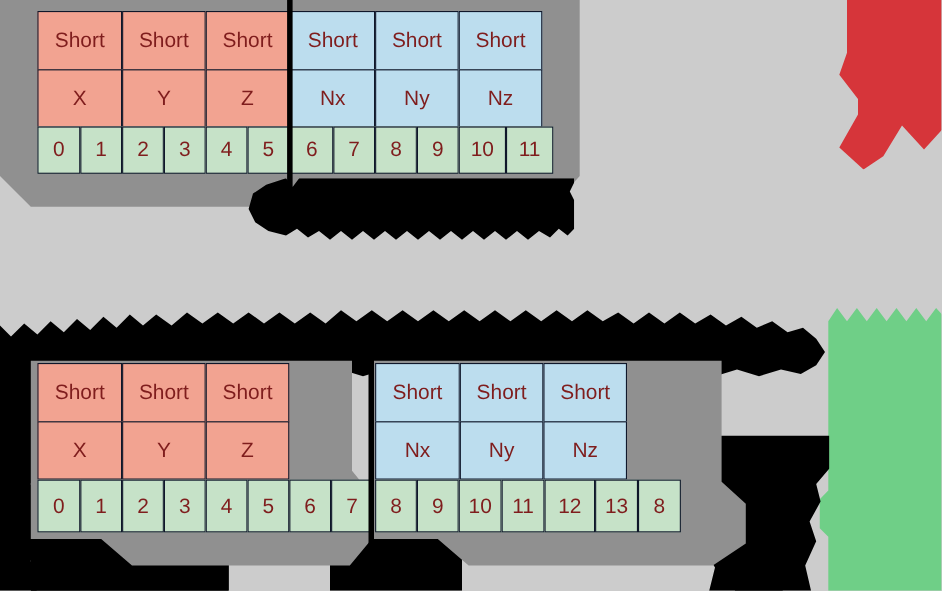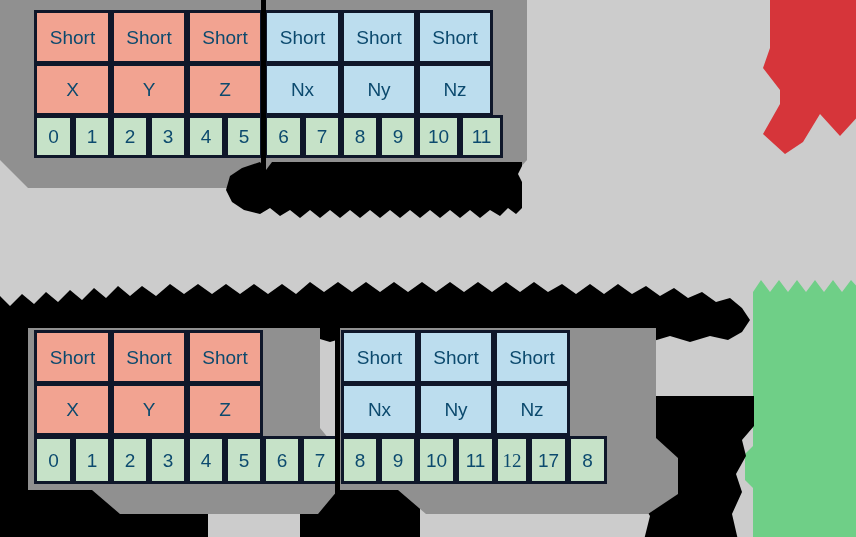--- a/index.html
+++ b/index.html
@@ -33,25 +33,25 @@
     background: #000000;
   }
 
   
   .cellrow {
     position: absolute;
     display: flex;
   }
   .cell {
     box-sizing: border-box;
-    border: 3px solid #0f172a;
+    border: 1px solid #0f172a;
     display: flex;
     align-items: center;
     justify-content: center;
-    color: #0c4a6e;
+    color: #7f1d1d;
     font-size: 19px;
     line-height: 1;
     white-space: nowrap;
   }
   .cell.salmon { background: #f2a391; }
   .cell.blue   { background: #bcddee; }
   .cell.green  { background: #c6e2c8; font-size: 19px; }
 
   .divider {
     position: absolute;
@@ -183,20 +183,20 @@
     <div class="cell green" style="width:38px;height:48px;">4</div>
     <div class="cell green" style="width:38px;height:48px;">5</div>
     <div class="cell green" style="width:38px;height:48px;">6</div>
     <div class="cell green" style="width:38px;height:48px;">7</div>
   </div>
   <div class="cellrow" style="left:341px; top:436px;">
     <div class="cell green" style="width:38px;height:48px;">8</div>
     <div class="cell green" style="width:38px;height:48px;">9</div>
     <div class="cell green" style="width:39px;height:48px;">10</div>
     <div class="cell green" style="width:39px;height:48px;">11</div>
-    <div class="cell green" style="width:34px;height:48px;font-family:Liberation Serif, serif;">12</div>
-    <div class="cell green" style="width:39px;height:48px;">17</div>
+    <div class="cell green" style="width:46px;height:48px;">12</div>
+    <div class="cell green" style="width:39px;height:48px;">13</div>
     <div class="cell green" style="width:39px;height:48px;">8</div>
   </div>
 
   <div class="divider" style="left:335px; top:318px; width:5px; height:200px;"></div>
 
 </div>
 
 </body></html>

